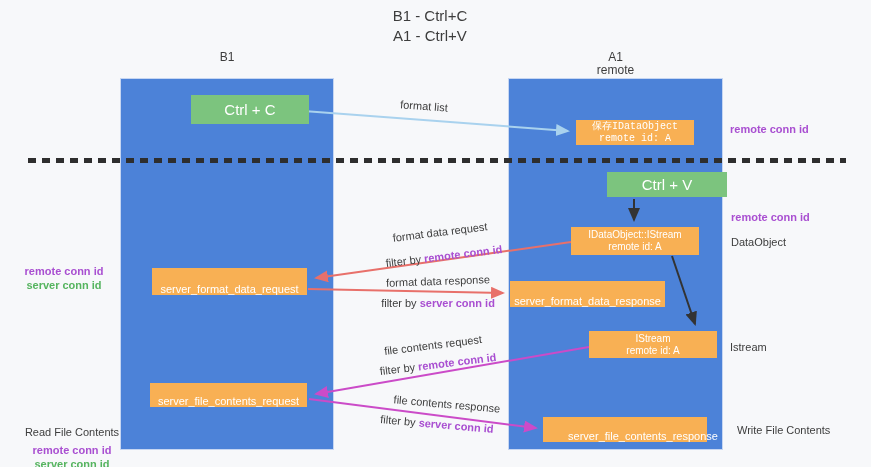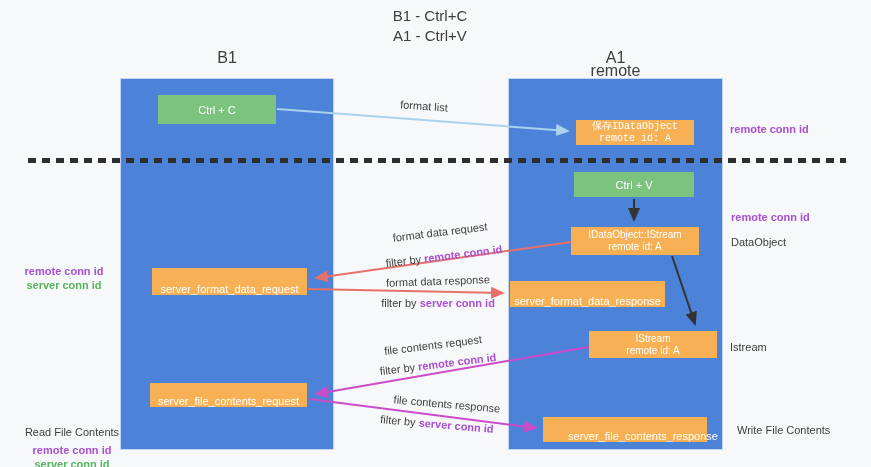--- a/index.html
+++ b/index.html
@@ -2,29 +2,29 @@
 <html><head>
 <meta charset="utf-8">
 <style>
   html,body { margin:0; padding:0; background:#f7f8fa; }
   .canvas {
     position:relative; width:871px; height:467px; overflow:hidden;
     background:#f7f8fa; font-family:"Liberation Sans", sans-serif; color:#3d3d3d;
   }
   .title-block { position:absolute; left:0; top:6px; width:860px; text-align:center;
     font-size:15px; line-height:20px; color:#3d3d3d; }
-  .col-header { position:absolute; top:51px; text-align:center; font-size:16px; line-height:13px; color:#3d3d3d; }
+  .col-header { position:absolute; top:51px; text-align:center; font-size:12px; line-height:13px; color:#3d3d3d; }
   .lifeline { position:absolute; top:78px; height:372px; background:#4c82d8; border:1px solid #c6d6f2; box-sizing:border-box; }
   .lifeline-left { left:120px; width:214px; }
   .lifeline-right { left:508px; width:215px; }
   .dashed { position:absolute; left:28px; top:158px; width:818px; height:5px;
     background:repeating-linear-gradient(90deg,#2e2e2e 0 8px,transparent 8px 14px); }
   .box { position:absolute; display:flex; flex-direction:column; align-items:center; justify-content:center;
     color:#fff; text-align:center; box-sizing:border-box; }
-  .box-green { background:#7cc47e; font-size:11px; }
+  .box-green { background:#7cc47e; font-size:15px;margin-left:33px; }
   .box-orange { background:#f8b054; }
   .one-line { font-size:11px;justify-content:flex-end; }
   .two-line { font-size:10px; line-height:12px; }
   .side-label { position:absolute; font-size:11px; white-space:nowrap; }
   .side-group { position:absolute; text-align:center; font-size:11px; line-height:14px; white-space:nowrap; }
   .hl-purple { color:#a94fd1; font-weight:bold; }
   .hl-green  { color:#55b45f; font-weight:bold; }
   .plain { color:#3d3d3d; font-weight:normal; }
   .edge-label { position:absolute; font-size:11px; color:#3d3d3d; white-space:nowrap; }
   svg.arrows { position:absolute; left:0; top:0; pointer-events:none; }

